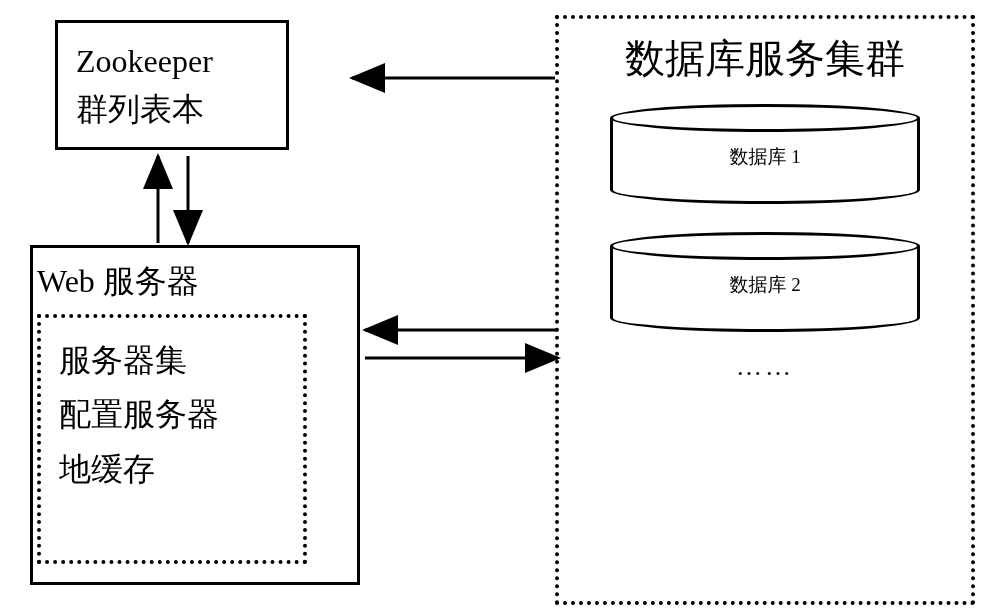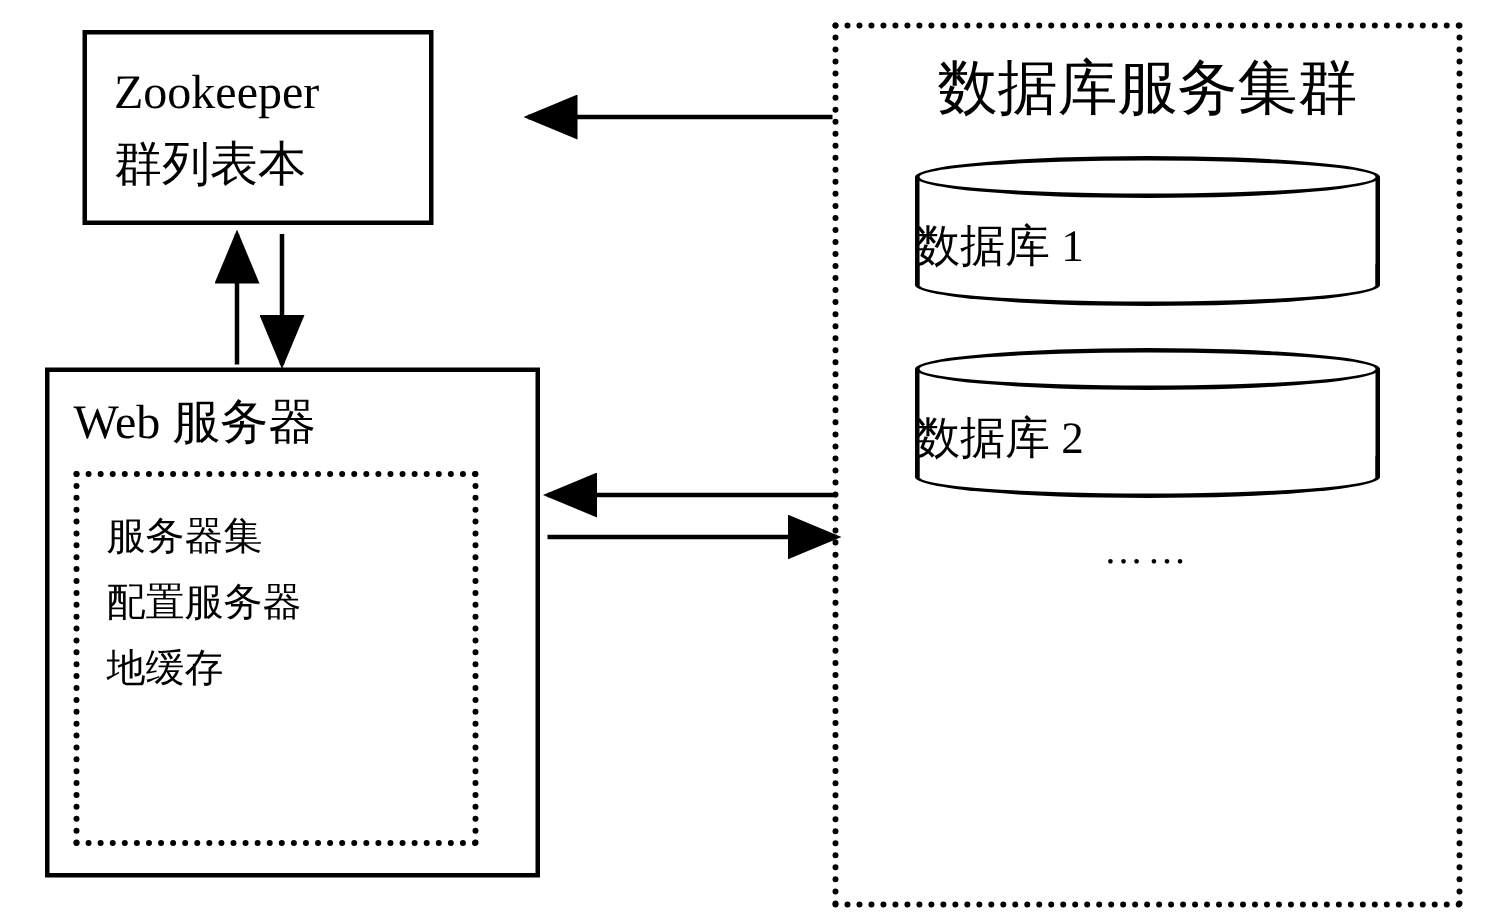--- a/index.html
+++ b/index.html
@@ -31,35 +31,36 @@
       height: 130px;
       padding: 14px 18px;
       font-size: 32px;
       line-height: 1.5;
     }
     .web-server-box {
       left: 30px;
       top: 245px;
       width: 330px;
       height: 340px;
-      padding: 12px 16px 16px 16px;
+      padding: 12px 16px 16px 4px;
     }
     .web-title {
       font-size: 32px;
       margin-bottom: 10px;
     }
     .dotted-box {
       border: 4px dotted #000;
       padding: 18px 18px;
     }
     .cache-box {
       width: 270px;
       height: 250px;
-      font-size: 26px;
+      font-size: 32px;
       line-height: 1.7;
+      font-family: Liberation Mono, monospace;
     }
     .cluster-box {
       left: 555px;
       top: 15px;
       width: 420px;
       height: 590px;
       border: 4px dotted #000;
       padding: 12px 20px;
       position: absolute;
     }
@@ -104,22 +105,22 @@
       border-bottom: 3px solid #000;
       border-left: 3px solid #000;
       border-right: 3px solid #000;
       border-radius: 0 0 155px 155px / 0 0 14px 14px;
     }
     .cylinder-label {
       position: absolute;
       left: 0;
       top: 40px;
       width: 100%;
-      text-align: left;
-      font-size: 30px;
+      text-align: center;
+      font-size: 19px;
       z-index: 3;
     }
     .ellipsis {
       text-align: center;
       font-size: 26px;
       margin: -8px 0 16px 0;
       letter-spacing: 3px;
     }
     svg.arrows {
       position: absolute;

